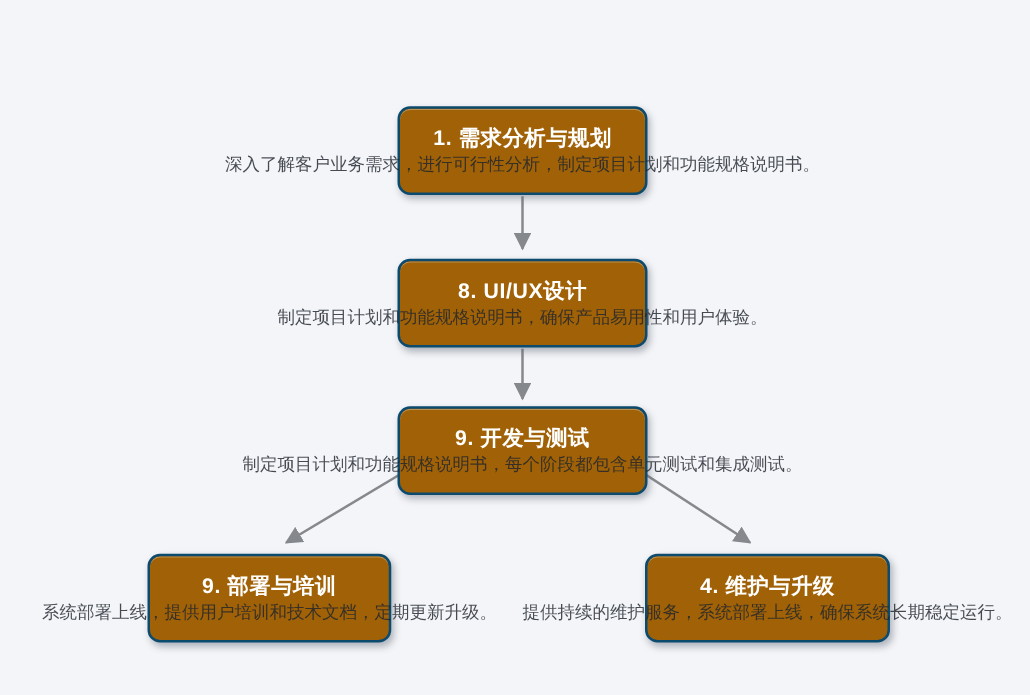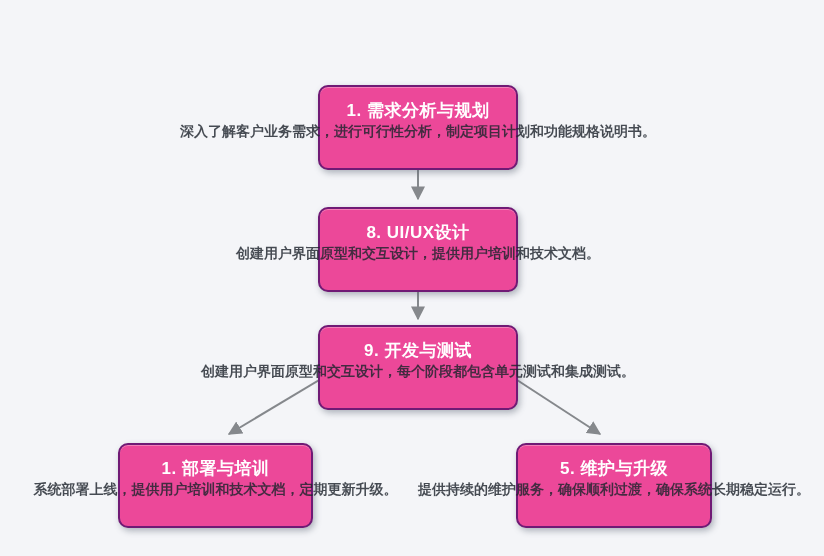--- a/index.html
+++ b/index.html
@@ -22,23 +22,23 @@
   }
   .node {
     position: absolute;
     z-index: 2;
   }
   .node-box {
     position: absolute;
     left: 0;
     top: 0;
     width: 100%;
-    height: 85px;
-    background: #ec4899;
-    border: 2px solid #701a75;
+    height: 71px;
+    background: #a16207;
+    border: 2px solid #0c4a6e;
     border-radius: 10px;
     box-sizing: border-box;
     box-shadow: 2px 3px 6px rgba(90, 100, 115, 0.45),
                 inset 0 1px 0 rgba(255, 255, 255, 0.30);
   }
   .node-title {
     margin-top: 12px;
     text-align: center;
     font-weight: bold;
     font-size: 17px;
@@ -49,21 +49,20 @@
   .node-desc {
     position: absolute;
     top: 37px;
     left: 50%;
     transform: translateX(-50%);
     z-index: 3;
     white-space: nowrap;
     font-size: 14px;
     line-height: 19px;
     color: rgba(30, 36, 45, 0.82);
-    font-weight: bold;
   }
 </style>
 </head>
 <body>
 
 <div class="canvas">
 
   <svg class="arrow-layer" width="824" height="556" viewBox="0 0 824 556">
     <defs>
       <marker id="ah" viewBox="0 0 10 10" refX="9" refY="5" markerWidth="7" markerHeight="7" orient="auto">
@@ -80,37 +79,37 @@
     <div class="node-box">
       <div class="node-title">1. 需求分析与规划</div>
     </div>
     <div class="node-desc">深入了解客户业务需求，进行可行性分析，制定项目计划和功能规格说明书。</div>
   </div>
 
   <div class="node" style="left:318px; top:207px; width:200px;">
     <div class="node-box">
       <div class="node-title">8. UI/UX设计</div>
     </div>
-    <div class="node-desc">创建用户界面原型和交互设计，提供用户培训和技术文档。</div>
+    <div class="node-desc">制定项目计划和功能规格说明书，确保产品易用性和用户体验。</div>
   </div>
 
   <div class="node" style="left:318px; top:325px; width:200px;">
     <div class="node-box">
       <div class="node-title">9. 开发与测试</div>
     </div>
-    <div class="node-desc">创建用户界面原型和交互设计，每个阶段都包含单元测试和集成测试。</div>
+    <div class="node-desc">制定项目计划和功能规格说明书，每个阶段都包含单元测试和集成测试。</div>
   </div>
 
   <div class="node" style="left:118px; top:443px; width:195px;">
     <div class="node-box">
-      <div class="node-title">1. 部署与培训</div>
+      <div class="node-title">9. 部署与培训</div>
     </div>
     <div class="node-desc">系统部署上线，提供用户培训和技术文档，定期更新升级。</div>
   </div>
 
   <div class="node" style="left:516px; top:443px; width:196px;">
     <div class="node-box">
-      <div class="node-title">5. 维护与升级</div>
+      <div class="node-title">4. 维护与升级</div>
     </div>
-    <div class="node-desc">提供持续的维护服务，确保顺利过渡，确保系统长期稳定运行。</div>
+    <div class="node-desc">提供持续的维护服务，系统部署上线，确保系统长期稳定运行。</div>
   </div>
 
 </div>
 
 </body></html>

